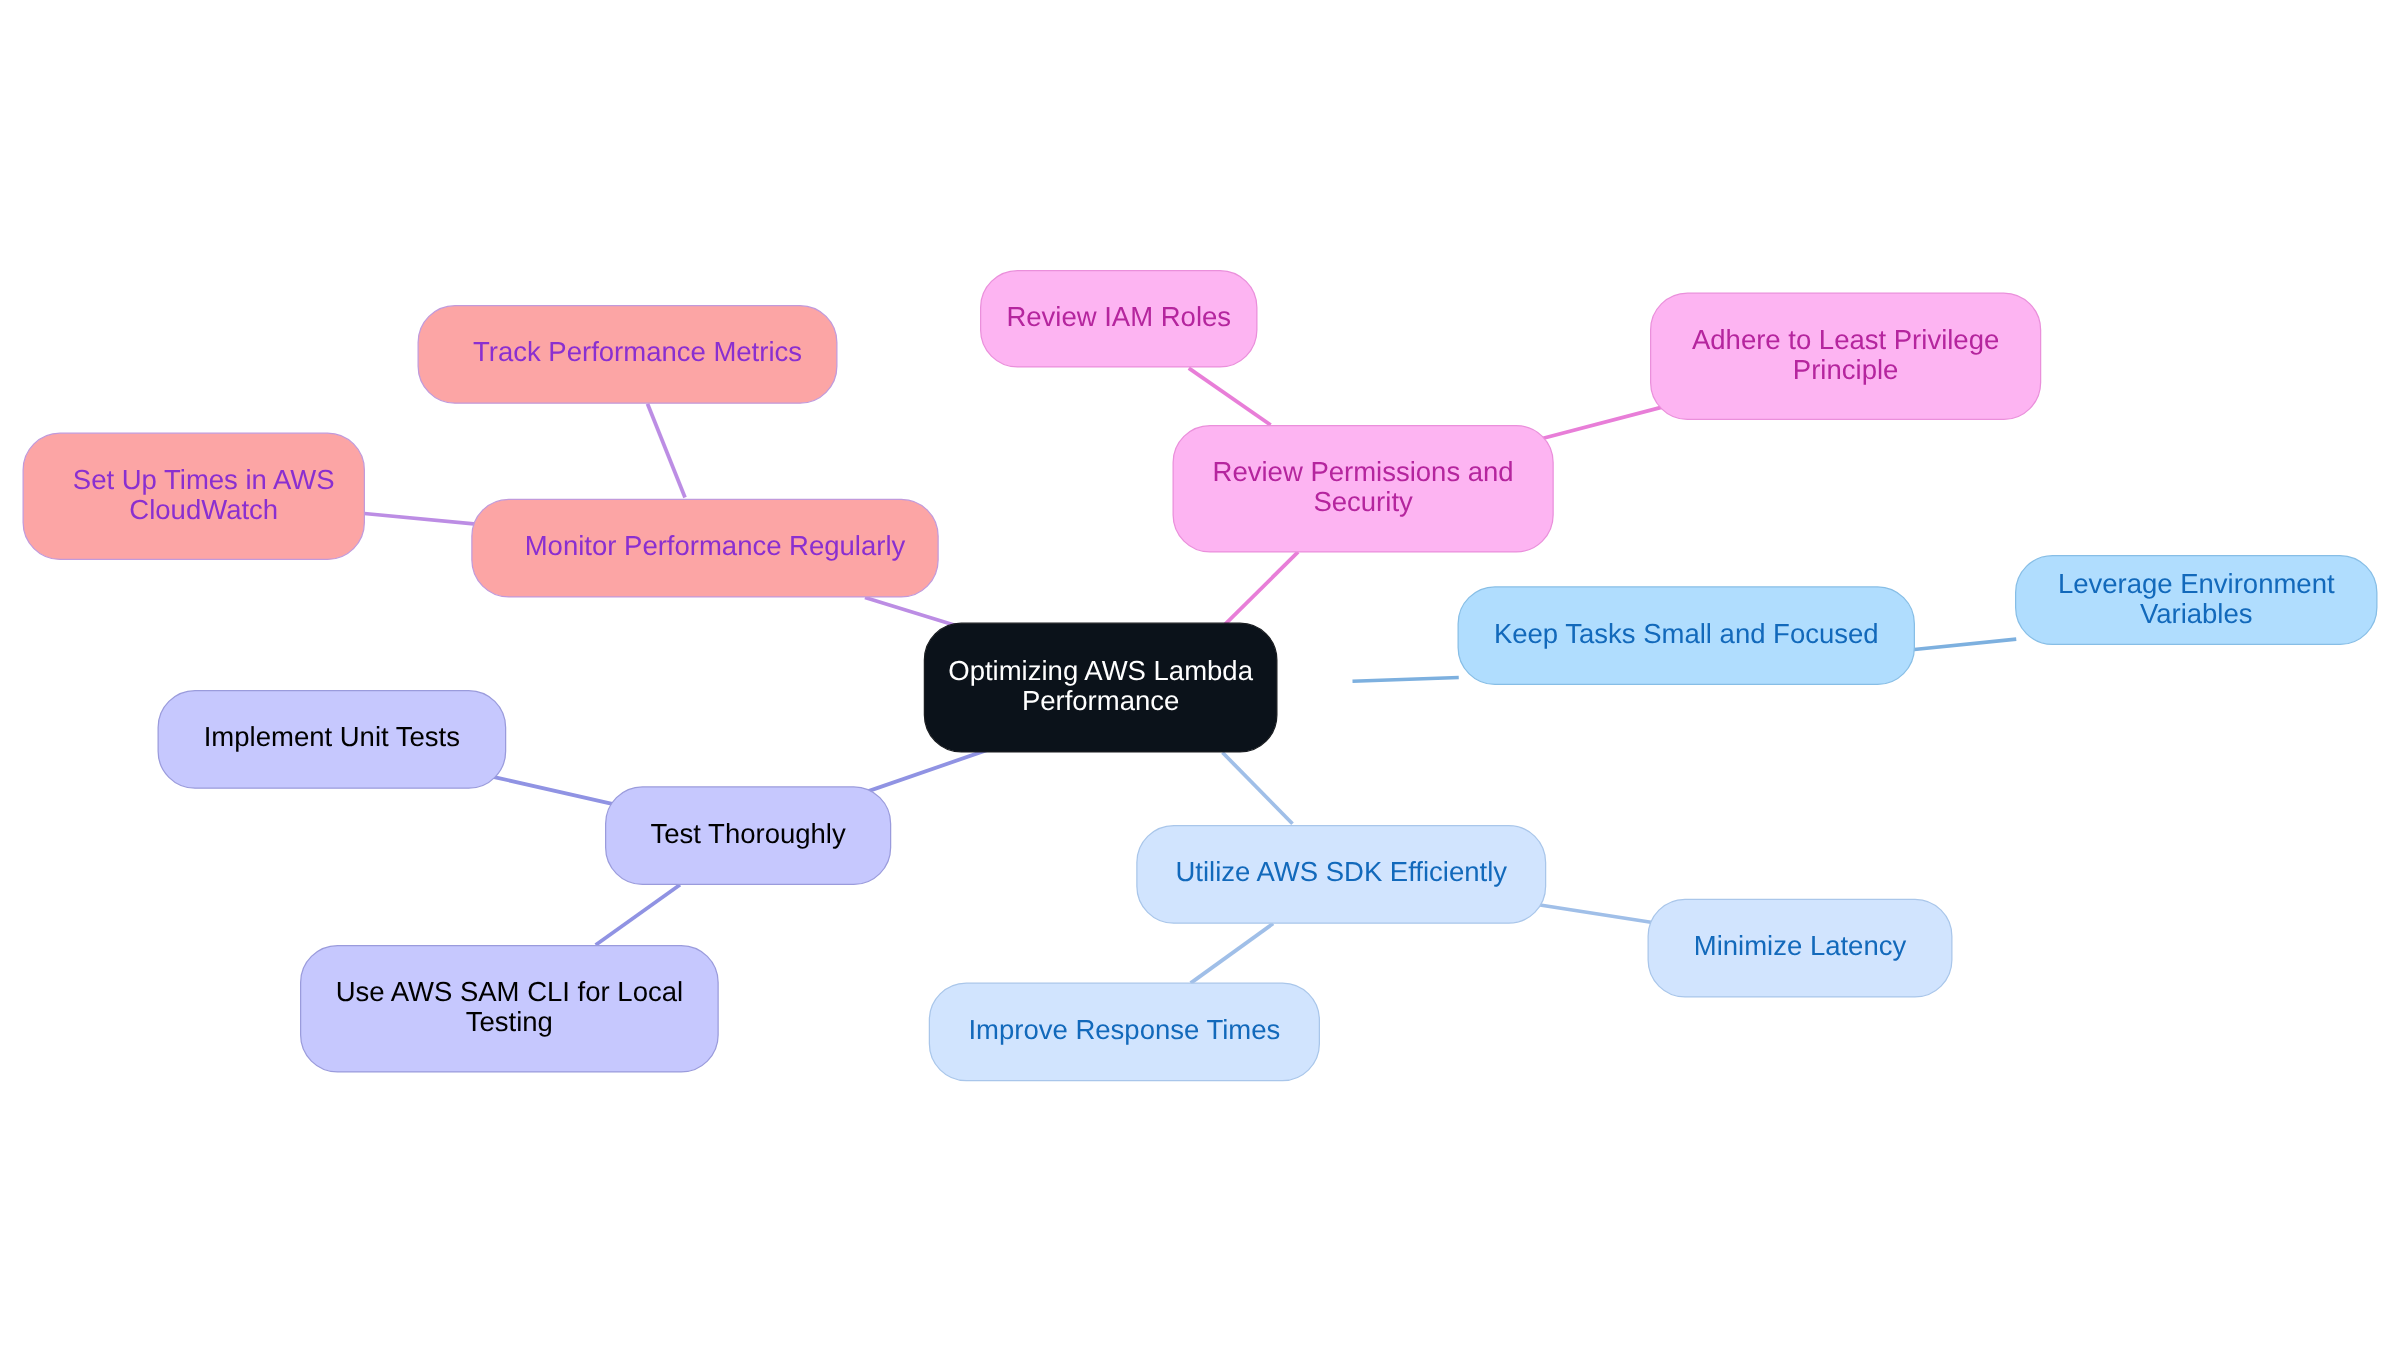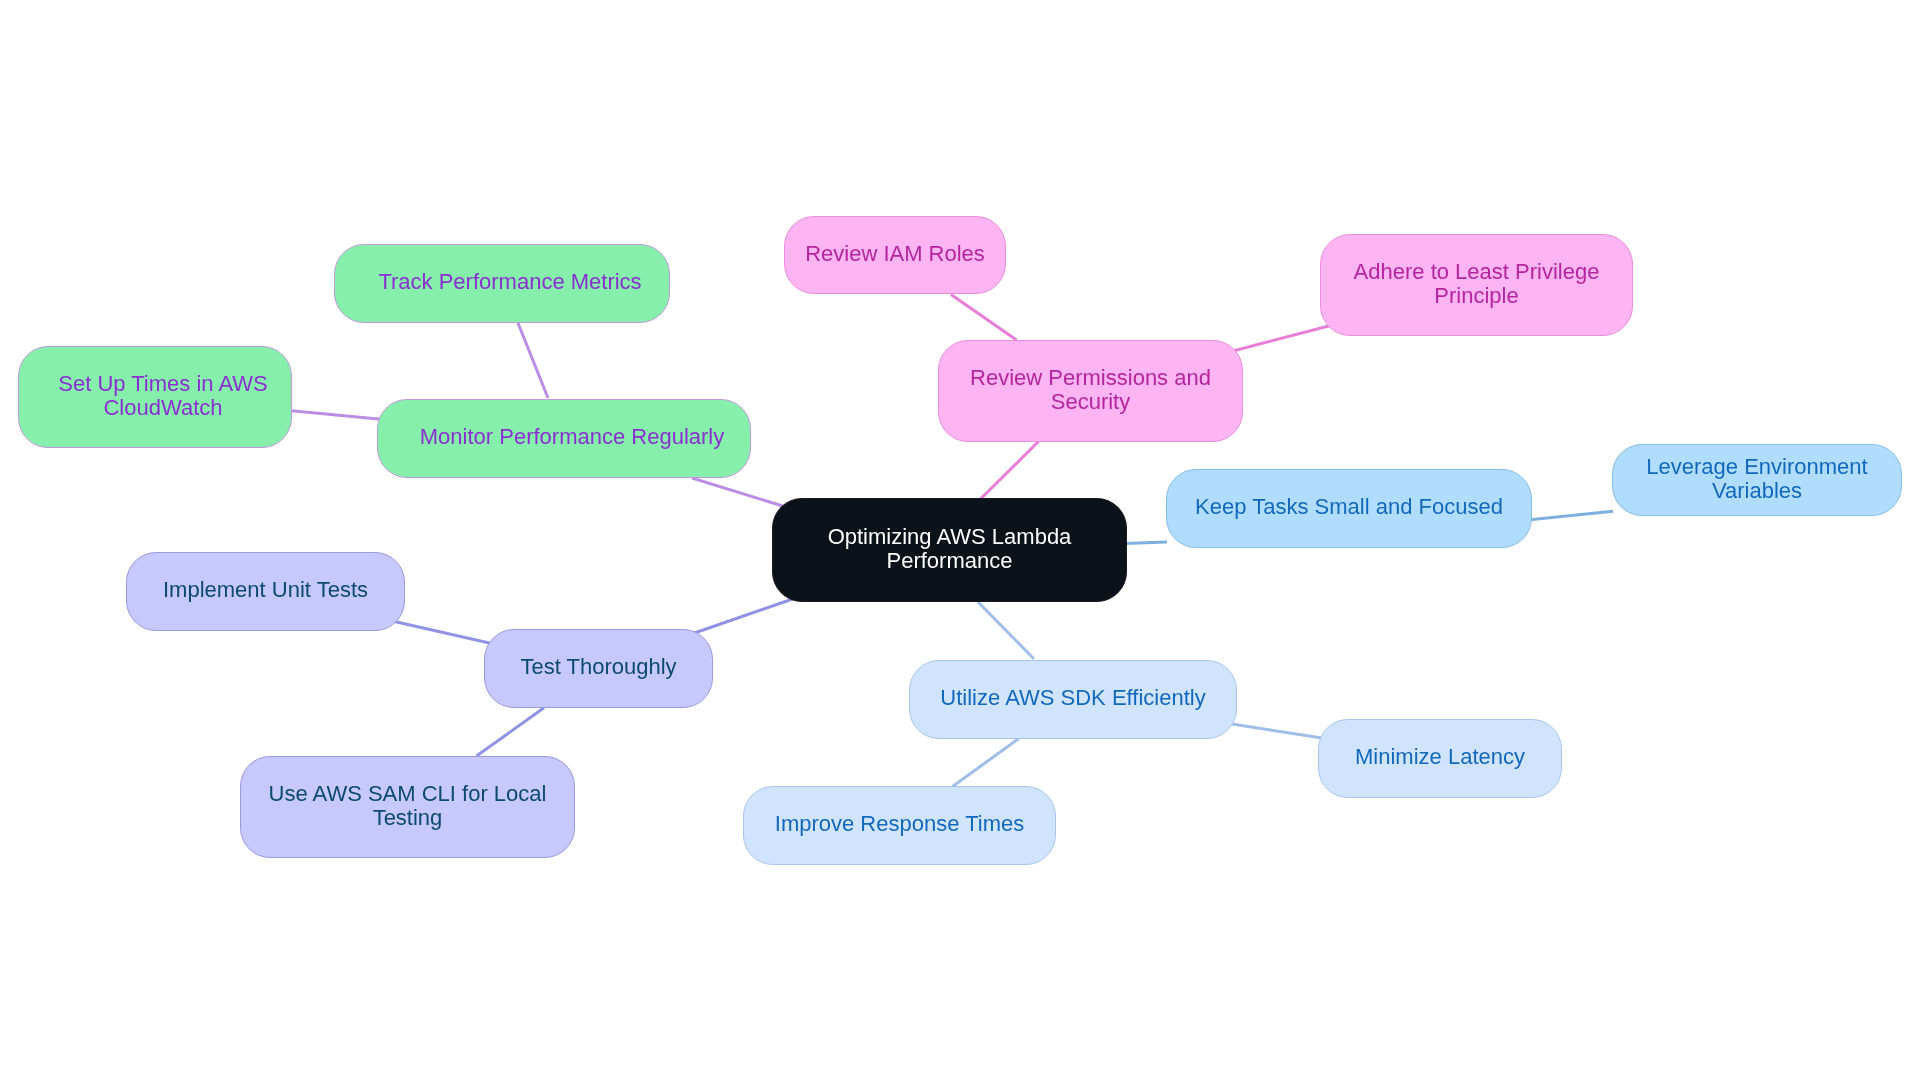--- a/index.html
+++ b/index.html
@@ -15,25 +15,25 @@
  .l-blue{stroke:#7db0df}
  .l-lightblue{stroke:#a0bfe8}
  .l-periwinkle{stroke:#9093e3}
  .node{position:absolute;box-sizing:border-box;border-radius:30px;
        display:flex;align-items:center;justify-content:center;
        border:1.2px solid;}
  .nlabel{text-align:center;line-height:23.8px;font-size:22px;
          position:relative;top:-1.5px;white-space:nowrap;
          transform:translateZ(0);}
  .n-root{background:#0b121a;border-color:#1a1d21;color:#ffffff;}
- .n-purple{background:#86efac;border-color:#c19adb;color:#8a2fd0;padding-left:16px;}
+ .n-purple{background:#fca5a5;border-color:#c19adb;color:#8a2fd0;padding-left:16px;}
  .n-pink{background:#fdb4f2;border-color:#ea8fdb;color:#b5259e;}
  .n-blue{background:#b0ddfe;border-color:#87bee6;color:#1269bb;}
  .n-lightblue{background:#d1e4fe;border-color:#a9c6ea;color:#1269bb;}
- .n-periwinkle{background:#c6c8fe;border-color:#9a9bdc;color:#0c4a6e;}
+ .n-periwinkle{background:#c6c8fe;border-color:#9a9bdc;color:#000000;}
 </style>
 </head>
 <body>
 
 <div id="canvas">
  <svg id="links" viewBox="0 0 1920 1083" width="1920" height="1083">
 <line class="lk l-purple" x1="692" y1="478" x2="786" y2="507"></line>
   <line class="lk l-purple" x1="518" y1="323" x2="548" y2="398"></line>
   <line class="lk l-purple" x1="291.5" y1="410.8" x2="381" y2="419.3"></line>
   <line class="lk l-pink" x1="980" y1="499.5" x2="1038.5" y2="441.5"></line>
@@ -41,21 +41,21 @@
   <line class="lk l-pink" x1="1233" y1="351" x2="1330.5" y2="325.5"></line>
   <line class="lk l-blue" x1="1082" y1="545" x2="1167" y2="542"></line>
   <line class="lk l-blue" x1="1527.5" y1="520" x2="1613" y2="511.3"></line>
   <line class="lk l-lightblue" x1="978" y1="602" x2="1034" y2="659"></line>
   <line class="lk l-lightblue" x1="1232" y1="724" x2="1322" y2="738"></line>
   <line class="lk l-lightblue" x1="1018.5" y1="738.8" x2="952.5" y2="786.5"></line>
   <line class="lk l-periwinkle" x1="693" y1="633.5" x2="794" y2="598.5"></line>
   <line class="lk l-periwinkle" x1="394.5" y1="621.5" x2="491.5" y2="643.5"></line>
   <line class="lk l-periwinkle" x1="544" y1="707.8" x2="476.5" y2="756"></line>
  </svg>
-<div class="node n-root" id="node-root" style="left:772px;top:498px;width:355px;height:104px">
+<div class="node n-root" id="node-root" style="left:739px;top:498px;width:283px;height:104px">
       <div class="nlabel">
         <div class="nline">Optimizing AWS Lambda</div>
         <div class="nline">Performance</div>
       </div>
     </div>
  <div class="node n-purple" id="node-monitor" style="left:377px;top:399px;width:374px;height:79px">
       <div class="nlabel">
         <div class="nline">Monitor Performance Regularly</div>
       </div>
     </div>

